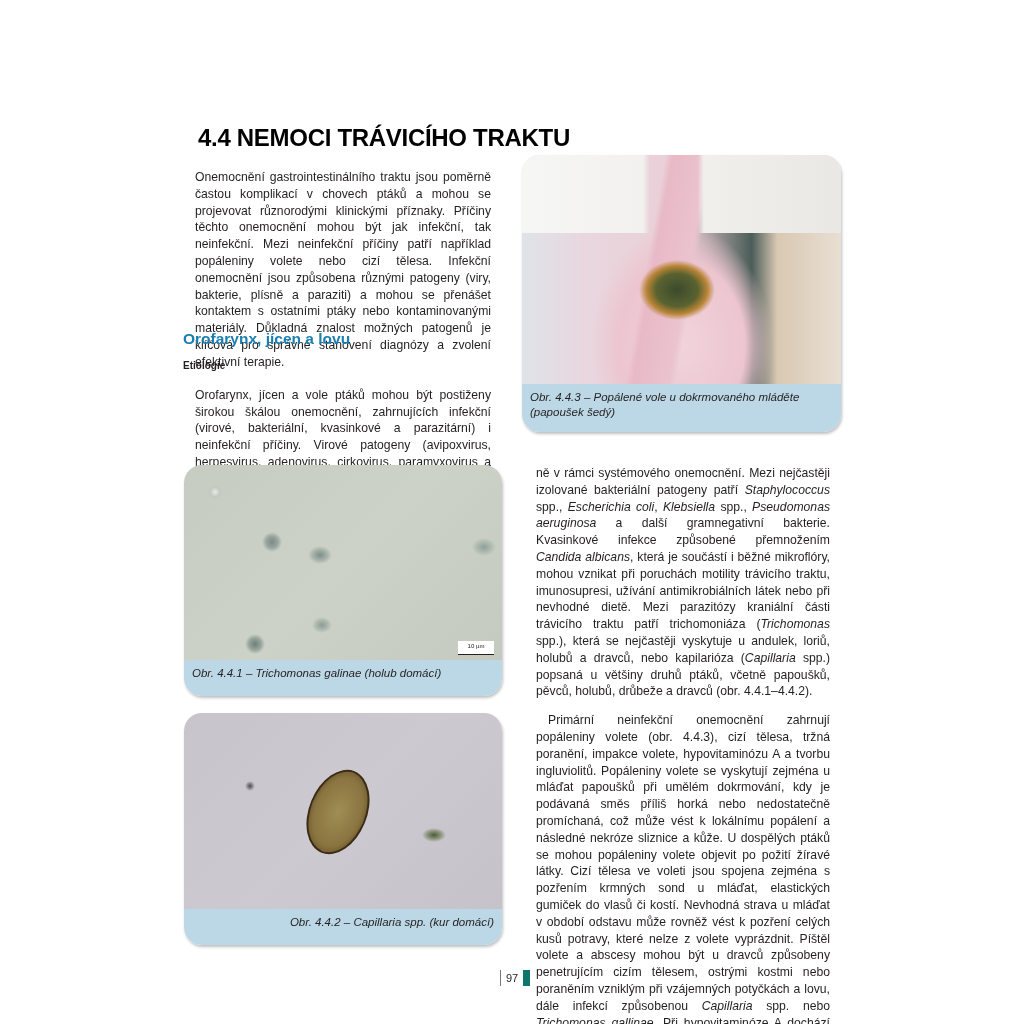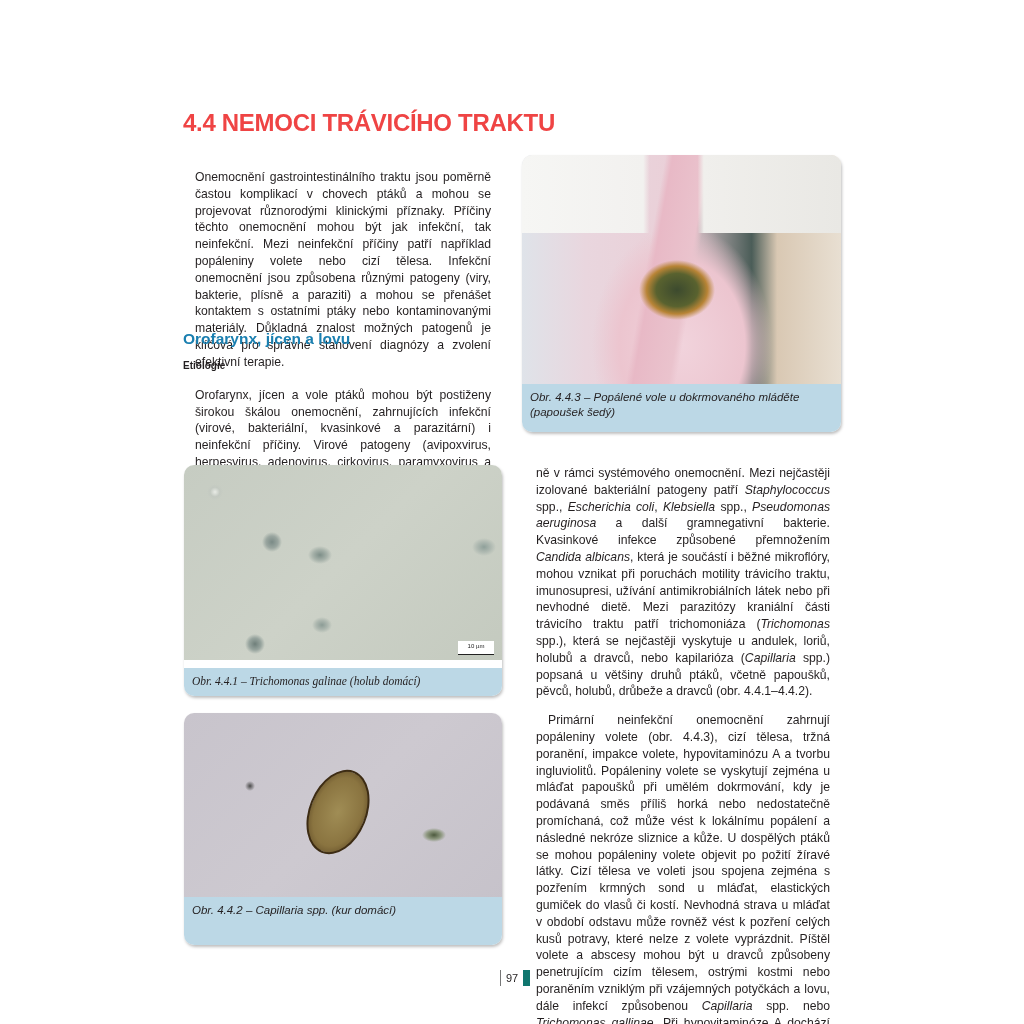--- a/index.html
+++ b/index.html
@@ -1,32 +1,32 @@
 <!DOCTYPE html>
 <html><head>
   <meta charset="utf-8">
   <style>
     html, body { margin: 0; padding: 0; background: #ffffff; }
     body { width: 1024px; height: 1024px; position: relative; overflow: hidden;
       font-family: "Liberation Sans", "DejaVu Sans", sans-serif; color: #231f20; }
     .page { position: absolute; left: 0; top: 0; width: 1024px; height: 1024px; }
-    .chapter-title { position: absolute; left: 182px; top: 108px; margin: 1px;
-      font-size: 24px; font-weight: bold; color: #ef4444; letter-spacing: -0.3px; white-space: nowrap; }
+    .chapter-title { position: absolute; left: 182px; top: 108px; margin: 16px;
+      font-size: 24px; font-weight: bold; color: #000000; letter-spacing: -0.3px; white-space: nowrap; }
     .col { position: absolute; font-size: 12.2px; line-height: 16.8px; text-align: justify; }
     .col p { margin: 12px; hyphens: manual; }
     .col-left { left: 183px; width: 320px; }
     .col-right { left: 524px; width: 318px; }
     .intro { top: 157px; }
     .section-title { position: absolute; left: 183px; top: 330px; margin: 0; font-size: 15.5px; font-weight: bold; color: #1a7fb0; }
     .etio { top: 358px; }
     .etio h3 { margin: 0; font-size: 10px; font-weight: bold; line-height: 16.8px; }
     .right-text { top: 453px; }
     .indent { text-indent: 12px; }
     i { }
-    .figure { position: absolute; border-radius: 10px; overflow: hidden; box-shadow: 1px 2px 3px rgba(0,0,0,0.25); }
+    .figure { position: absolute; border-radius: 18px; overflow: hidden; box-shadow: 1px 2px 3px rgba(0,0,0,0.25); }
     .fig-img { position: absolute; left: 0; top: 0; right: 0; }
     .fig-caption { position: absolute; left: 0; right: 0; bottom: 0; background: #bcd8e6;
       font-size: 11.5px; font-style: italic; line-height: 15px; padding: 6px 8px; box-sizing: border-box; color: #231f20; }
     
     .fig3 { left: 522px; top: 155px; width: 319px; height: 277px; }
     .fig3 .fig-img { height: 229px; background:
       radial-gradient(ellipse 38px 30px at 155px 135px, #3c4a2e 0%, #59622f 55%, #b88436 80%, rgba(0,0,0,0) 100%),
       linear-gradient(100deg, rgba(0,0,0,0) 40%, #e8b9c6 42%, #eac3cd 52%, rgba(0,0,0,0) 54%),
       radial-gradient(ellipse 90px 120px at 160px 190px, #f1d3dc 0%, #ecc5cf 70%, rgba(0,0,0,0) 100%),
       linear-gradient(90deg, #dfe3e9 0%, #e9d6de 20%, #eacfd7 50%, #4b5d58 72%, #d9c8b3 80%, #e8dfd2 100%);
@@ -39,31 +39,31 @@
     .fig1 .fig-img { height: 195px; background:
       radial-gradient(circle 10px at 88px 77px, #7a8a86 0%, #9aa6a0 60%, rgba(0,0,0,0) 100%),
       radial-gradient(ellipse 12px 9px at 136px 90px, #7d8e88 0%, #a7b2aa 60%, rgba(0,0,0,0) 100%),
       radial-gradient(ellipse 12px 9px at 300px 82px, #8fa09a 0%, #b0bab2 60%, rgba(0,0,0,0) 100%),
       radial-gradient(circle 10px at 71px 179px, #6f7f7a 0%, #97a49e 60%, rgba(0,0,0,0) 100%),
       radial-gradient(ellipse 10px 8px at 138px 160px, #8c9c96 0%, #aeb8b0 60%, rgba(0,0,0,0) 100%),
       radial-gradient(circle 8px at 31px 27px, #e9ece6 0%, #c3c9c1 60%, rgba(0,0,0,0) 100%),
       linear-gradient(135deg, #c6ccc2 0%, #cdd2c8 50%, #c4cabf 100%); }
     .scale-bar { position: absolute; right: 8px; top: 176px; width: 36px; height: 14px; background: #fff;
       font-size: 6px; text-align: center; line-height: 10px; font-style: normal; border-bottom: 1.5px solid #222; box-sizing: border-box; color: #222; }
-    .fig1 .fig-caption { height: 28px; font-family: Liberation Serif, serif; }
+    .fig1 .fig-caption { height: 36px; }
     
     .fig2 { left: 184px; top: 713px; width: 318px; height: 232px; }
     .fig2 .fig-img { height: 196px; background:
       radial-gradient(ellipse 12px 7px at 250px 122px, #4d5a3e 0%, #8e9880 60%, rgba(0,0,0,0) 100%),
       radial-gradient(circle 5px at 66px 73px, #4a4a4a 0%, rgba(0,0,0,0) 100%),
       linear-gradient(135deg, #c8c4cc 0%, #cdc9d0 50%, #c6c2ca 100%); }
     .egg { position: absolute; left: 125px; top: 55px; width: 58px; height: 88px; border-radius: 50%;
       transform: rotate(22deg); background: radial-gradient(ellipse at 50% 50%, #a08d55 0%, #8a7440 60%, #4e3a1c 95%);
       border: 2px solid #3d2c14; box-sizing: border-box; }
-    .fig2 .fig-caption { height: 48px; }
+    .fig2 .fig-caption { height: 36px; text-align: right; }
     .page-number { position: absolute; left: 500px; top: 970px; width: 22px; text-align: center; font-size: 11px;
       border-left: 1px solid #777; border-right: 7px solid #0f766e; line-height: 16px; }
   </style>
 </head>
 <body>
 
 <div class="page">
 
   <h1 class="chapter-title">4.4 NEMOCI TRÁVICÍHO TRAKTU</h1>
 

